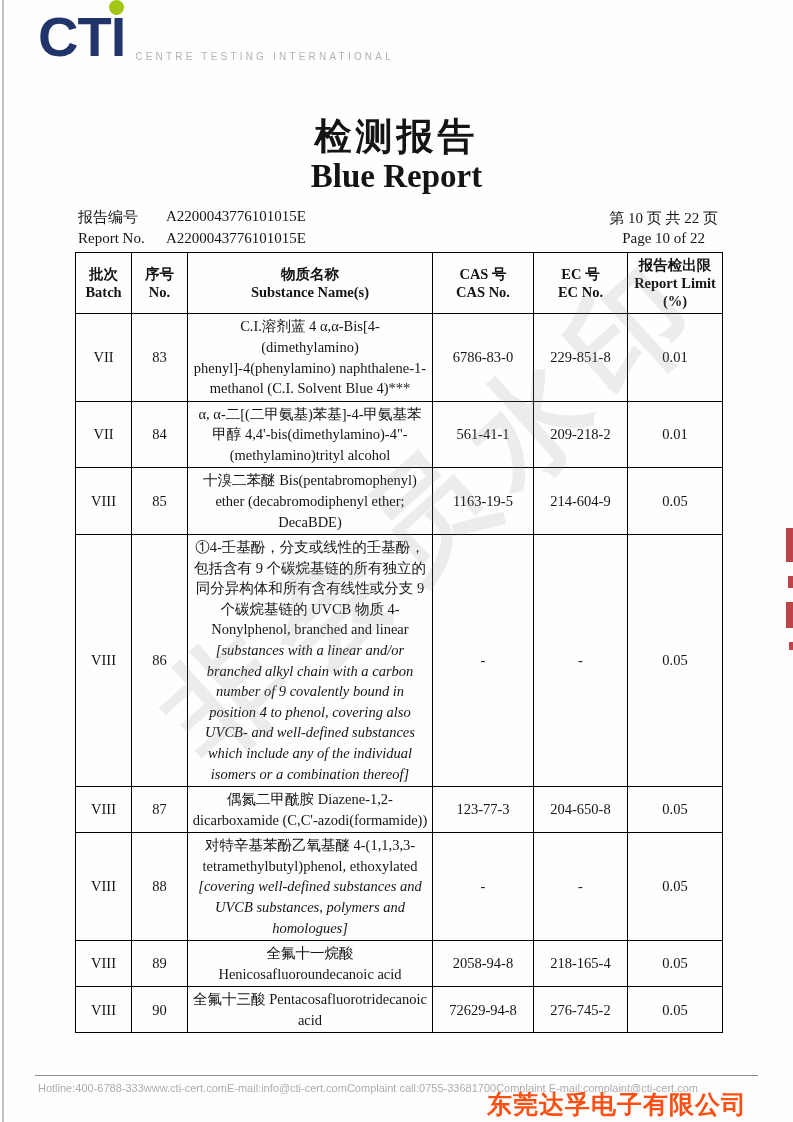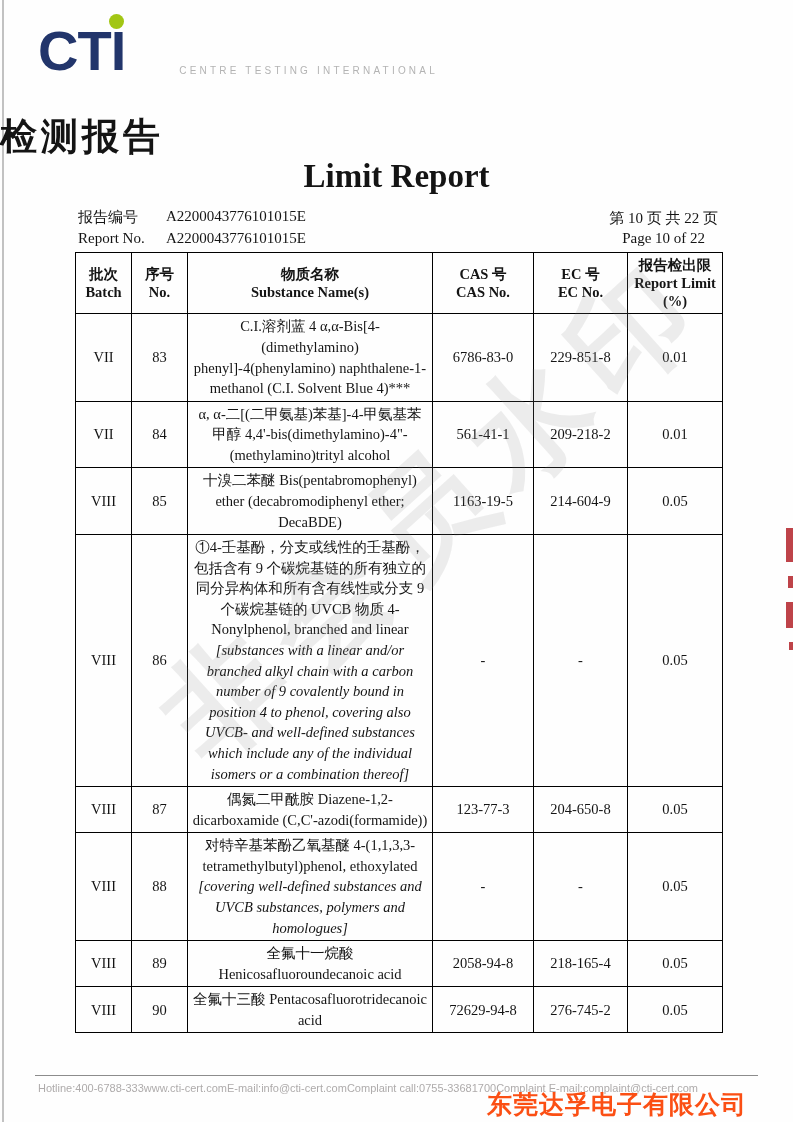--- a/index.html
+++ b/index.html
@@ -1,32 +1,32 @@
 <!DOCTYPE html>
 <html><head>
 <meta charset="utf-8">
 <style>
   html,body{margin:0;padding:0;background:#e9e9e9;}
   .page{position:relative;width:793px;height:1122px;background:#fefefe;overflow:hidden;
         font-family:"Liberation Serif",serif;color:#141414;}
   .scan-edge{position:absolute;left:2px;top:0;width:2px;height:100%;background:#9a9a9a;opacity:.6;}
 
   
-  .logo{position:absolute;left:38px;top:26px;display:flex;align-items:flex-end;gap:44px;}
+  .logo{position:absolute;left:38px;top:12px;display:flex;align-items:flex-end;}
   .logo-cti{position:relative;font-family:"Liberation Sans",sans-serif;font-weight:800;
             font-size:56px;line-height:.9;color:#22356b;letter-spacing:-1px;}
   .logo-dot{position:absolute;top:-12px;right:1px;width:15px;height:15px;border-radius:50%;background:#a2c614;}
   .logo-right{margin-left:10px;}
   .logo-cn{font-family:"Liberation Sans",sans-serif;font-weight:700;font-size:40px;line-height:1;
            color:#a3a3a3;letter-spacing:5px;white-space:nowrap;}
   .logo-sub{font-family:"Liberation Sans",sans-serif;font-size:10px;color:#b3b3b3;
             letter-spacing:3.2px;margin-top:11px;white-space:nowrap;}
 
   
-  .title-cn{position:absolute;top:112px;left:0;width:100%;text-align:left;
+  .title-cn{position:absolute;top:112px;left:0;width:100%;text-align:center;
             font-size:37px;font-weight:700;letter-spacing:4px;}
   .title-en{position:absolute;top:158px;left:0;width:100%;text-align:center;
             font-size:33px;font-weight:700;}
 
   
   .info{position:absolute;left:78px;top:208px;width:640px;font-size:15px;}
   .info-grid{display:flex;justify-content:space-between;}
   .info-left{display:grid;grid-template-columns:78px auto;column-gap:10px;row-gap:2px;}
   .info-right{text-align:center;line-height:1.35;}
 
@@ -73,21 +73,21 @@
     <div class="logo-cti">
       <span style="color: rgb(34, 53, 107);">CTI</span>
       <span class="logo-dot" style="background: rgb(162, 198, 20);"></span>
     </div>
     <div class="logo-right">
       <div class="logo-sub">CENTRE TESTING INTERNATIONAL</div>
     </div>
   </div>
 
   <div class="title-cn">检测报告</div>
-  <div class="title-en">Limit Report</div>
+  <div class="title-en">Blue Report</div>
 
   <div class="info">
     <div class="info-grid">
       <div class="info-left">
         <span>报告编号</span>
         <span>A2200043776101015E</span>
         <span>Report No.</span>
         <span>A2200043776101015E</span>
       </div>
       <div class="info-right">

